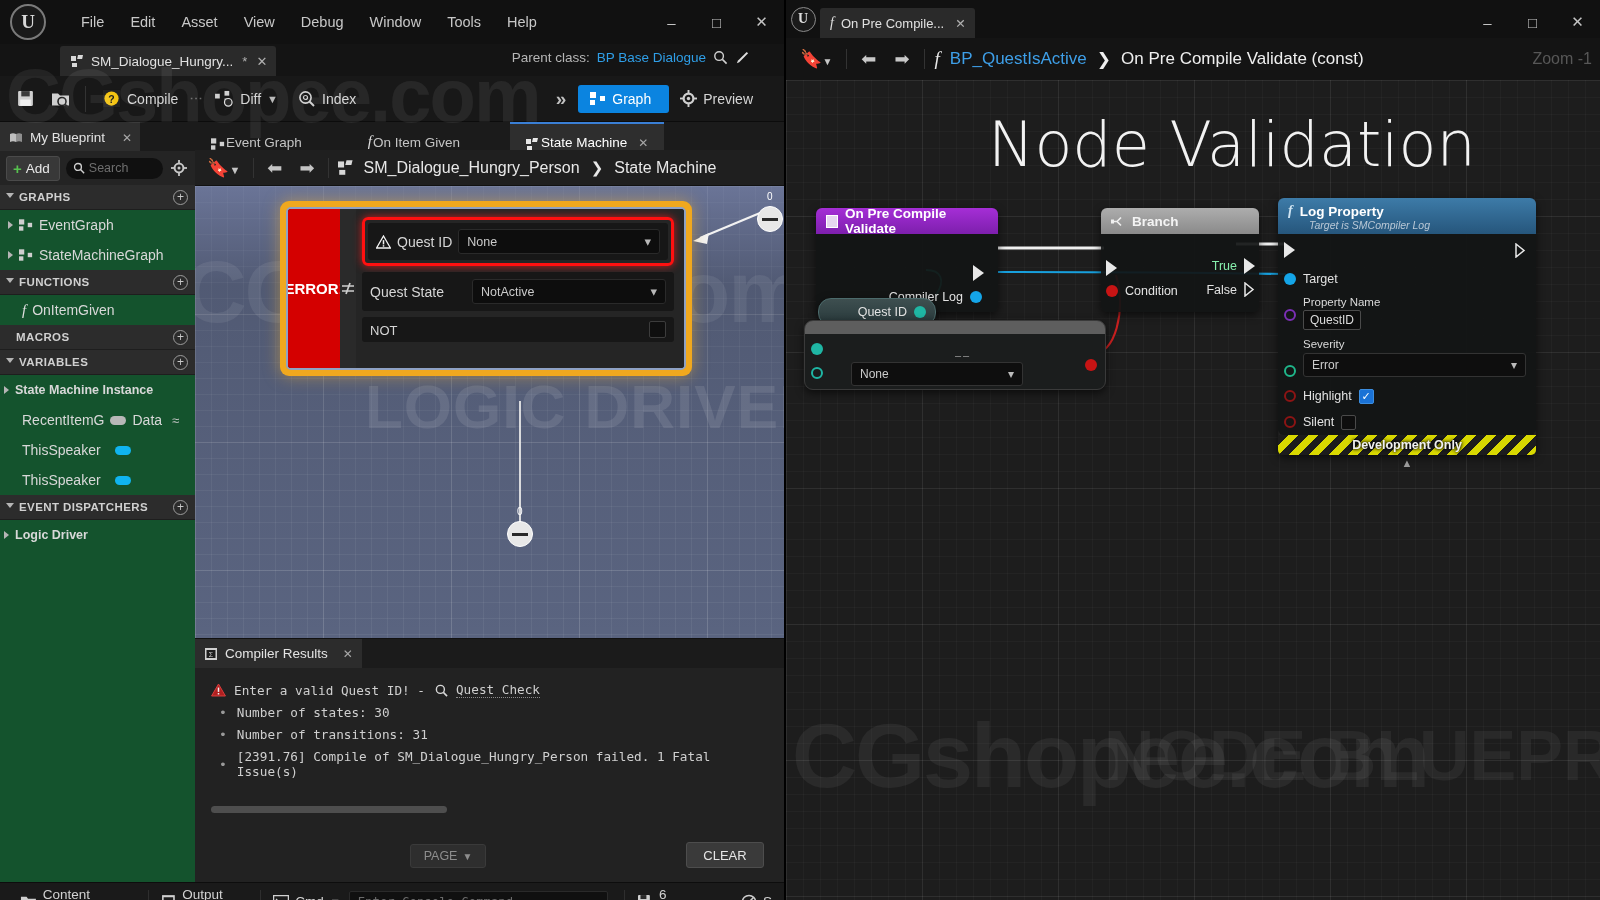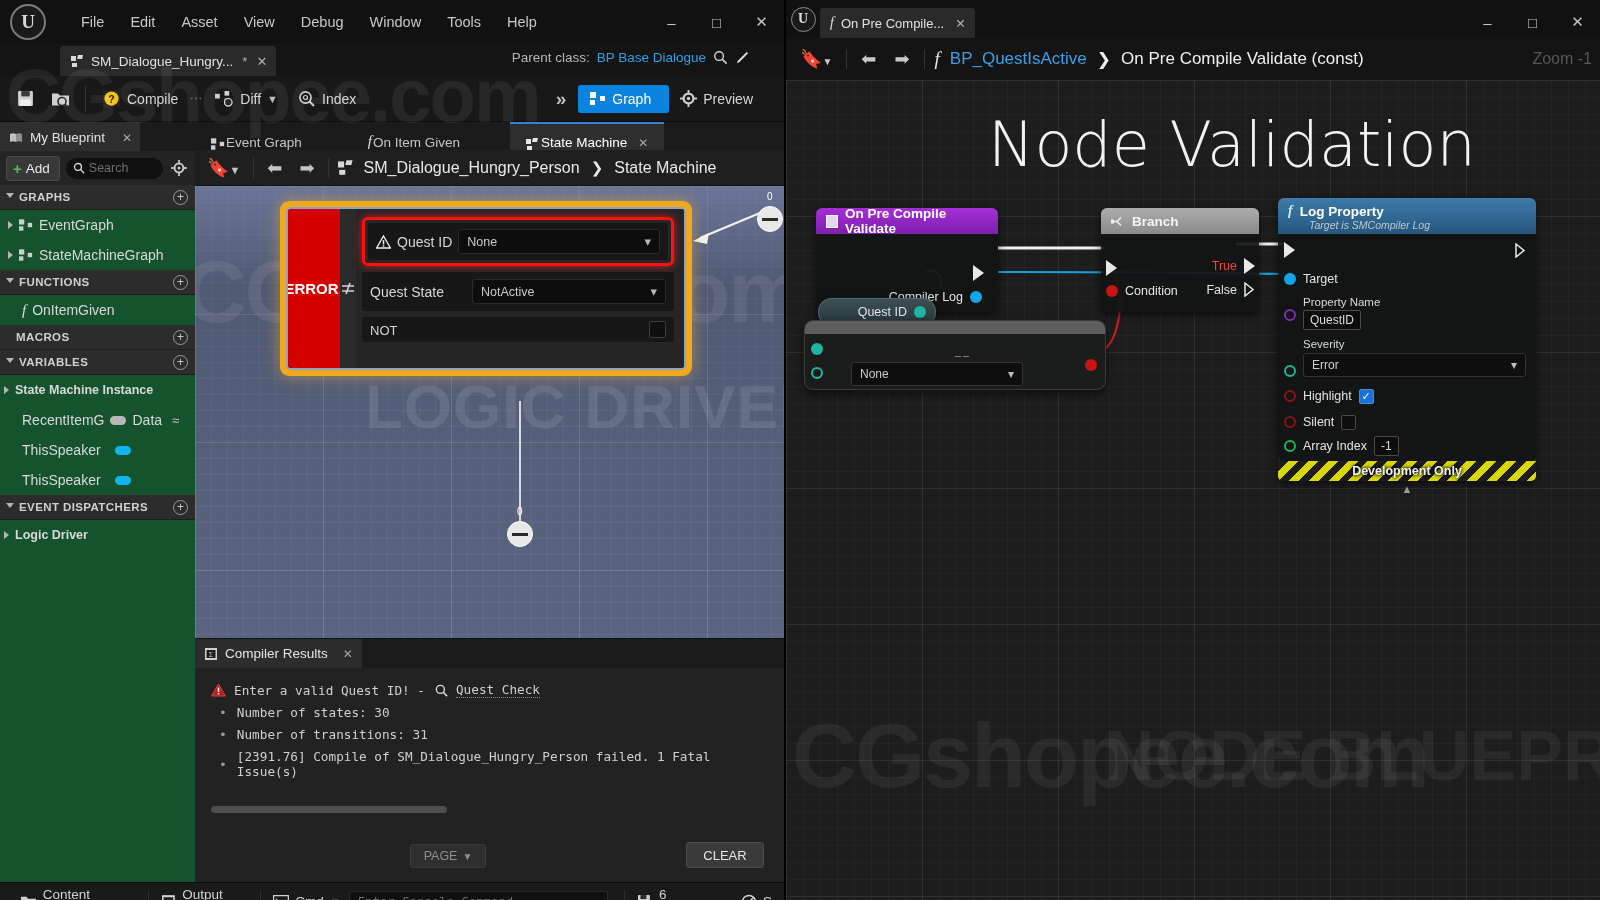--- a/index.html
+++ b/index.html
@@ -795,21 +795,21 @@
           <span>Branch</span>
         </div>
         <div class="bn-body" style="height:78px;position:relative;">
           <div style="position:absolute;left:5px;top:26px;">
             <span class="exec-out" style="display:block;"></span>
           </div>
           <div style="position:absolute;left:5px;top:50px;display:flex;align-items:center;gap:7px;color:#e2e2e2;font-size:12.5px;">
             <span class="dot" style="background:#c81414;"></span>
             <span>Condition</span>
           </div>
-          <div style="position:absolute;right:4px;top:24px;display:flex;align-items:center;gap:7px;color:#ef4444;font-size:12.5px;">
+          <div style="position:absolute;right:4px;top:24px;display:flex;align-items:center;gap:7px;color:#86efac;font-size:12.5px;">
             <span>True</span>
             <span class="exec-out"></span>
           </div>
           <div style="position:absolute;right:4px;top:48px;display:flex;align-items:center;gap:7px;color:#e2e2e2;font-size:12.5px;">
             <span>False</span>
             <svg width="11" height="15" viewBox="0 0 11 15">
               <polygon points="1,1 9,7.5 1,14" fill="none" stroke="#e8e8e8" stroke-width="1.5"></polygon>
             </svg>
           </div>
         </div>
@@ -864,27 +864,20 @@
             <span>Highlight</span>
             <span class="cbx on">✓</span>
           </div>
 
           <div class="bn-row" style="padding-left:6px;">
             <span class="dot ring" style="color:#8c1414;"></span>
             <span>Silent</span>
             <span class="cbx"></span>
           </div>
 
-          <div class="bn-row" style="padding-left:6px;padding-bottom:4px;">
-            <span class="dot ring" style="color:#1fb650;"></span>
-            <span>Array Index</span>
-            <span class="inp-box">
-              <span>-1</span>
-            </span>
-          </div>
         </div>
         <div class="devonly">
           <span>Development Only</span>
         </div>
         <div style="position:absolute;left:50%;transform:translateX(-50%);bottom:-14px;color:#9a9a9a;font-size:11px;">▲</div>
       </div>
     </div>
   </div>
 
 </div>

